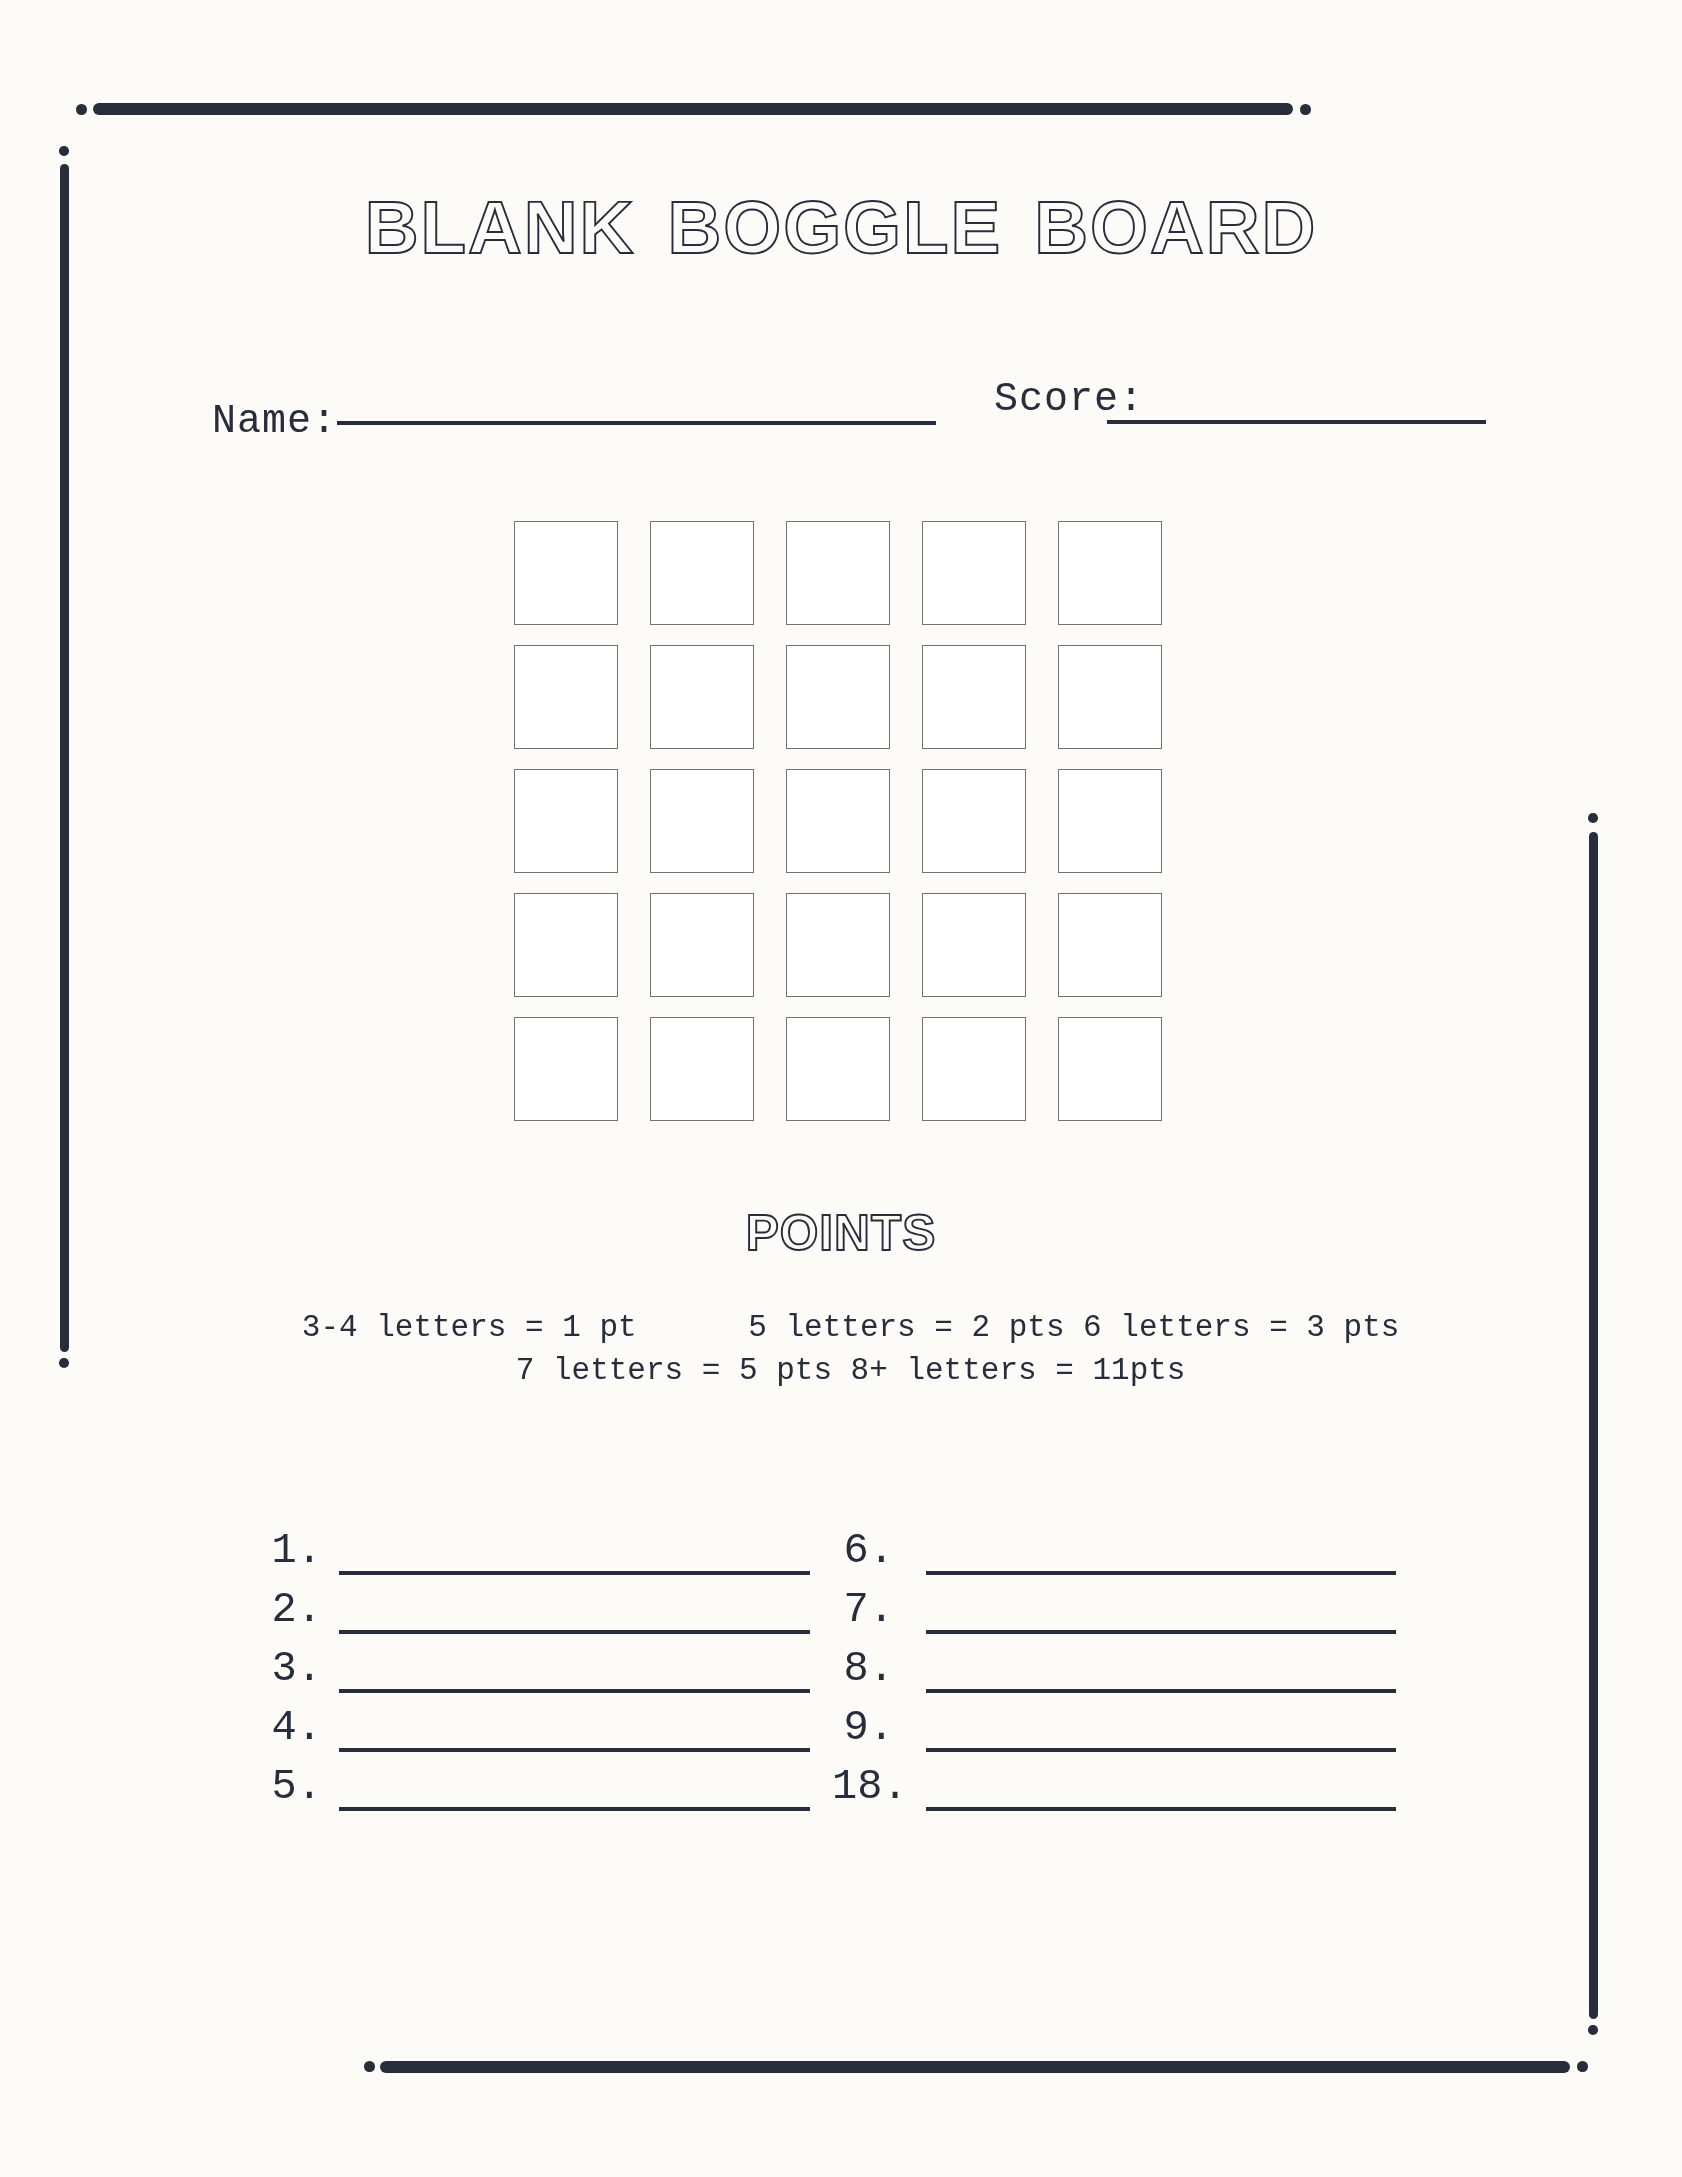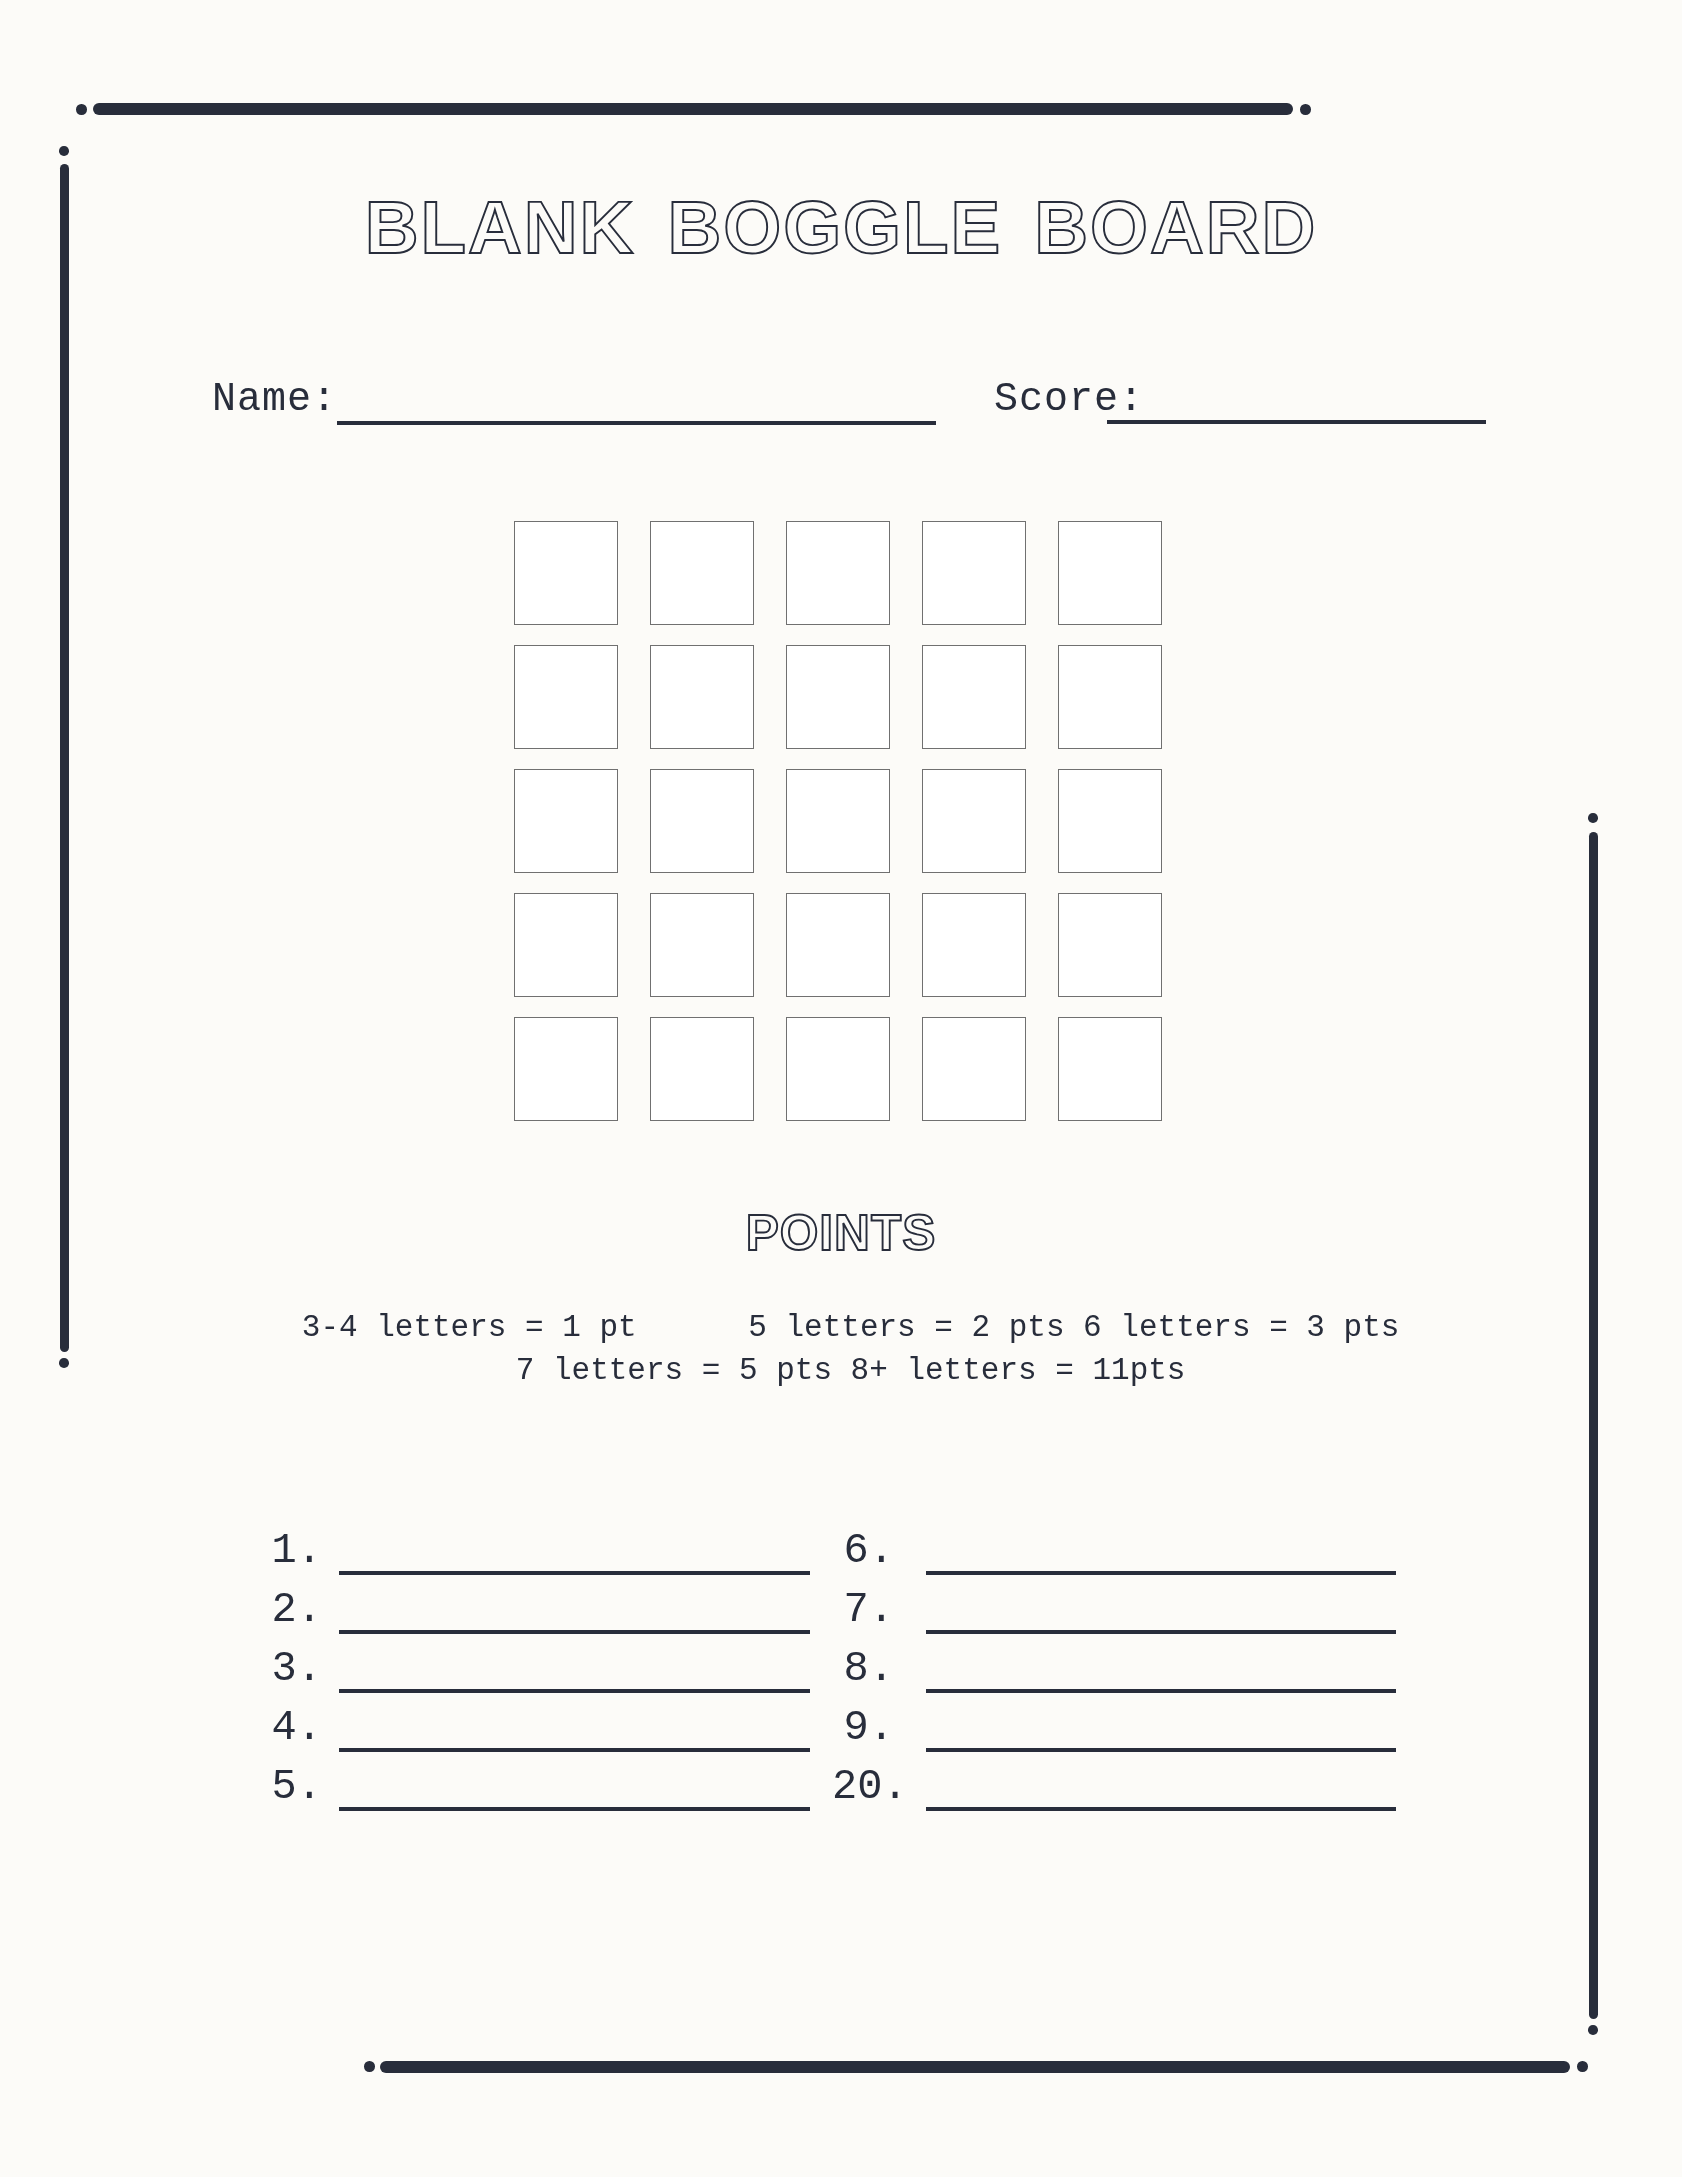--- a/index.html
+++ b/index.html
@@ -28,21 +28,21 @@
   .title-svg  { position: absolute; left: 296px; top: 180px;  width: 1090px; height: 91px; display: block; }
   .points-svg { position: absolute; left: 650px; top: 1187px; width: 382px;  height: 75px; display: block; }
   .outline-text {
     font-family: "Liberation Sans", sans-serif;
     font-weight: bold;
     fill: none;
     stroke: var(--ink);
   }
 
   .label { position: absolute; font-size: 40px; line-height: 42px; letter-spacing: 1px; }
-  .name-label  { left: 212px; top: 379px; }
+  .name-label  { left: 212px; top: 401px; }
   .score-label { left: 949px; top: 379px; margin-left: 45px; }
 
   .dline {
     position: absolute;
     height: 2.9px;
     border-top: 2.4px solid var(--ink);
     border-bottom: 2.4px solid var(--ink);
   }
   .name-line  { left: 337px;  top: 421px; width: 599px; }
   .score-line { left: 1107px; top: 420px; width: 379px; }
@@ -202,21 +202,21 @@
           <span class="word-value"></span>
         </div>
     </div>
     <div class="word-row">
       <div class="word-num">9.</div>
       <div class="word-line dline">
           <span class="word-value"></span>
         </div>
     </div>
     <div class="word-row">
-      <div class="word-num">20.</div>
+      <div class="word-num">18.</div>
       <div class="word-line dline">
           <span class="word-value"></span>
         </div>
     </div>
   </div>
 
 </div>
 
 
 </body></html>

